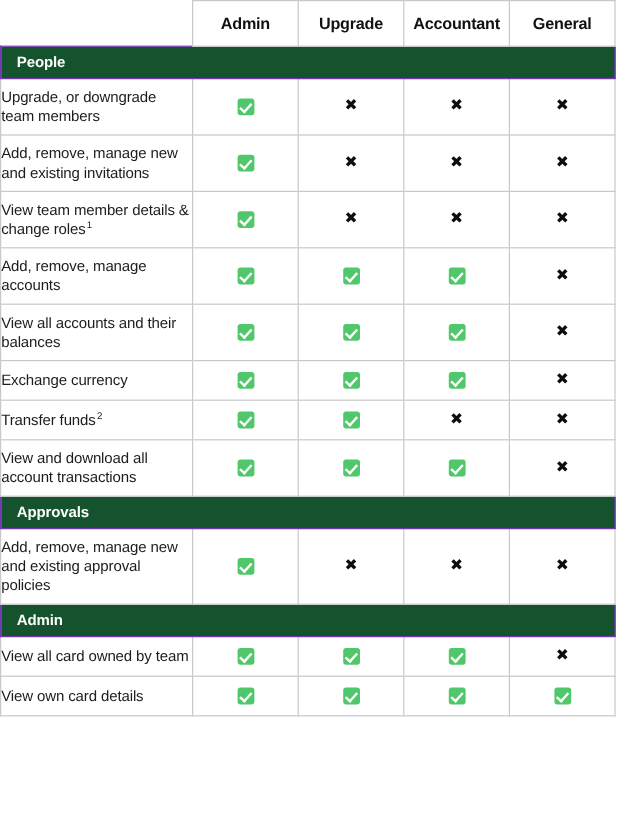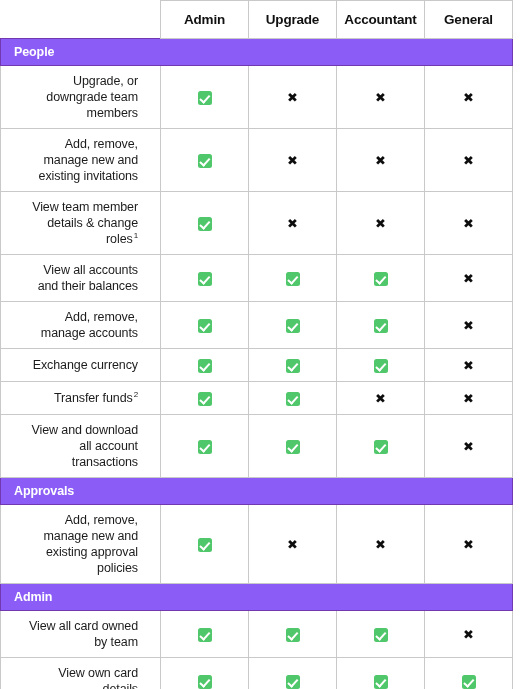--- a/index.html
+++ b/index.html
@@ -47,21 +47,21 @@
     letter-spacing: -0.2px;
     color: #111111;
     height: 38px;
     padding: 0 2px;
     text-align: center;
     vertical-align: middle;
   }
 
   
   tr.section-row td.section-cell {
-    background: #8b5cf6;
+    background: #14532d;
     color: #ffffff;
     font-size: 12.5px;
     font-weight: 700;
     letter-spacing: -0.1px;
     height: 27px;
     padding: 0 0 0 13px;
     text-align: left;
     vertical-align: middle;
     border-left: 1px solid #7139B0;
     border-right: 1px solid #7139B0;
@@ -72,22 +72,22 @@
   
   tr.data-row td {
     border: 1px solid #c9c9c9;
     background: #ffffff;
     vertical-align: middle;
   }
   td.label-cell {
     font-size: 12.5px;
     line-height: 16px;
     color: #1c1c1c;
-    text-align: right;
-    padding: 7px 22px;
+    text-align: left;
+    padding: 7px 0;
     letter-spacing: -0.1px;
   }
   td.mark-cell {
     text-align: center;
     padding: 7px 2px;
   }
 
   sup.fn {
     font-size: 8px;
     vertical-align: super;
@@ -167,28 +167,28 @@
           <td class="mark-cell"><span class="mark-no">✖</span></td>
         </tr>
         <tr class="data-row">
           <td class="label-cell"><span>View team member details &amp; change roles</span><sup class="fn">1</sup></td>
           <td class="mark-cell"><span class="mark-yes"></span></td>
           <td class="mark-cell"><span class="mark-no">✖</span></td>
           <td class="mark-cell"><span class="mark-no">✖</span></td>
           <td class="mark-cell"><span class="mark-no">✖</span></td>
         </tr>
         <tr class="data-row">
+          <td class="label-cell"><span>Add, remove, manage accounts</span></td>
+          <td class="mark-cell"><span class="mark-yes"></span></td>
+          <td class="mark-cell"><span class="mark-yes"></span></td>
+          <td class="mark-cell"><span class="mark-yes"></span></td>
+          <td class="mark-cell"><span class="mark-no">✖</span></td>
+        </tr>
+        <tr class="data-row">
           <td class="label-cell"><span>View all accounts and their balances</span></td>
-          <td class="mark-cell"><span class="mark-yes"></span></td>
-          <td class="mark-cell"><span class="mark-yes"></span></td>
-          <td class="mark-cell"><span class="mark-yes"></span></td>
-          <td class="mark-cell"><span class="mark-no">✖</span></td>
-        </tr>
-        <tr class="data-row">
-          <td class="label-cell"><span>Add, remove, manage accounts</span></td>
           <td class="mark-cell"><span class="mark-yes"></span></td>
           <td class="mark-cell"><span class="mark-yes"></span></td>
           <td class="mark-cell"><span class="mark-yes"></span></td>
           <td class="mark-cell"><span class="mark-no">✖</span></td>
         </tr>
         <tr class="data-row">
           <td class="label-cell"><span>Exchange currency</span></td>
           <td class="mark-cell"><span class="mark-yes"></span></td>
           <td class="mark-cell"><span class="mark-yes"></span></td>
           <td class="mark-cell"><span class="mark-yes"></span></td>

